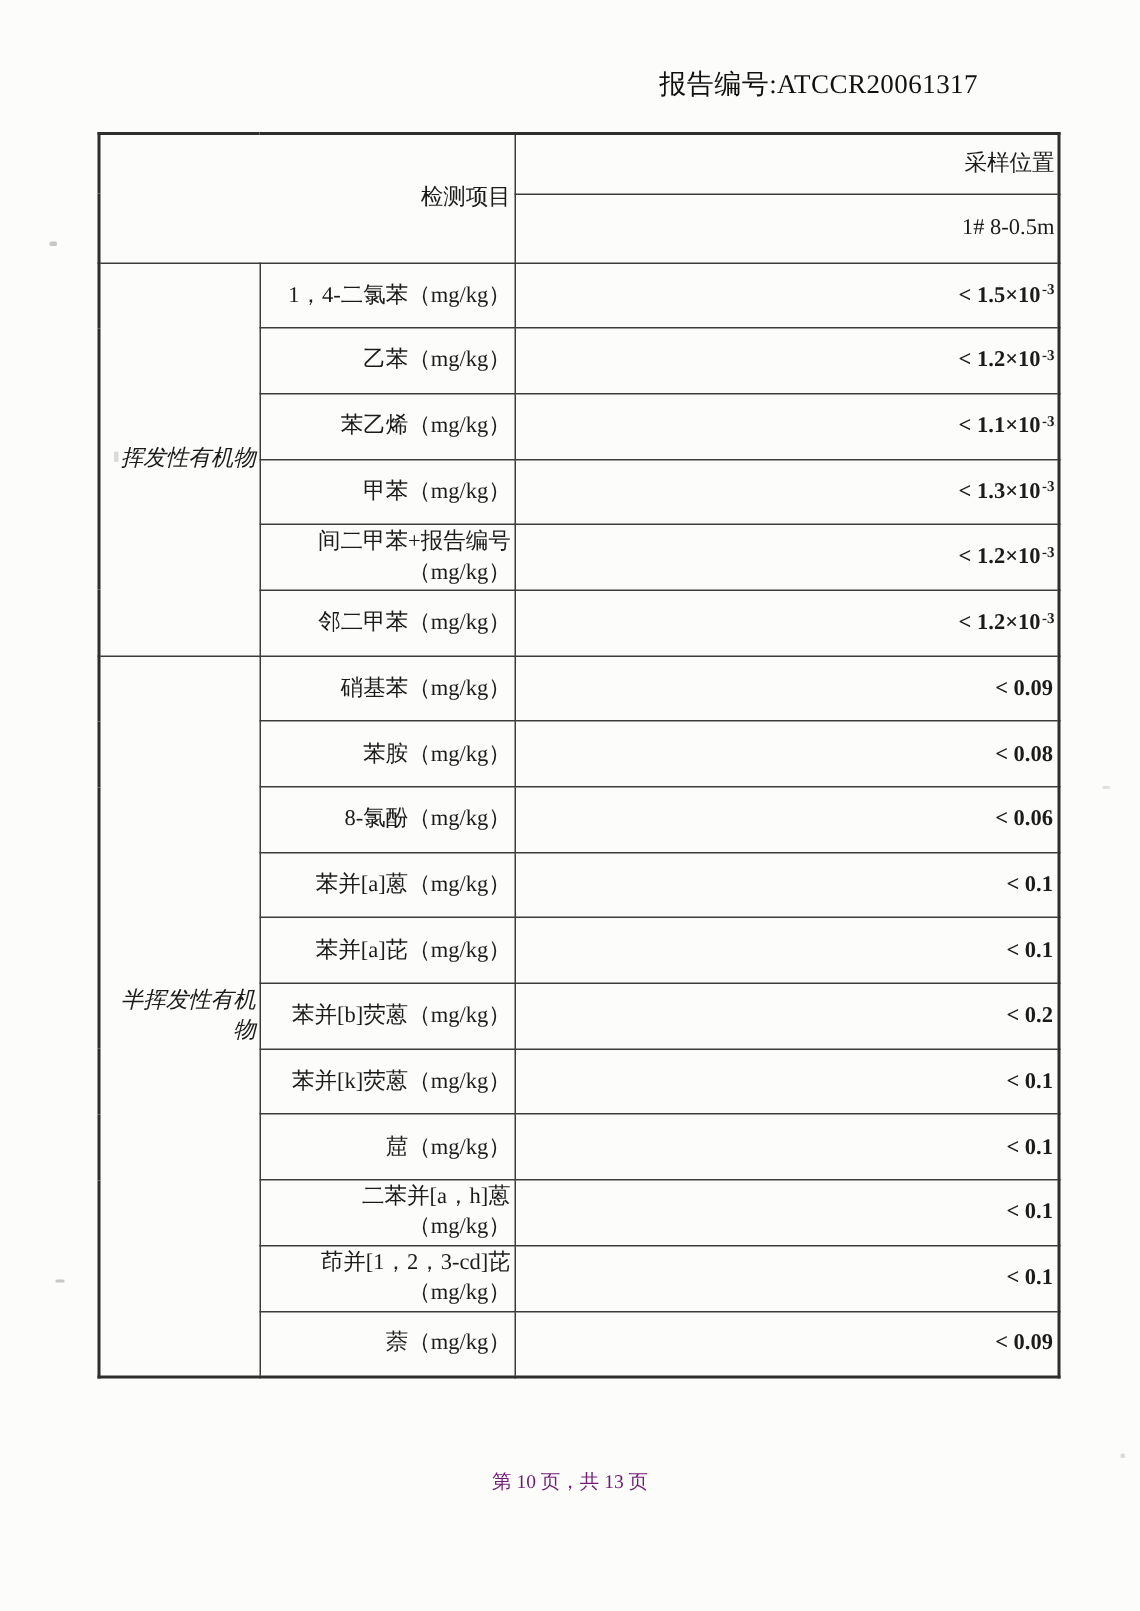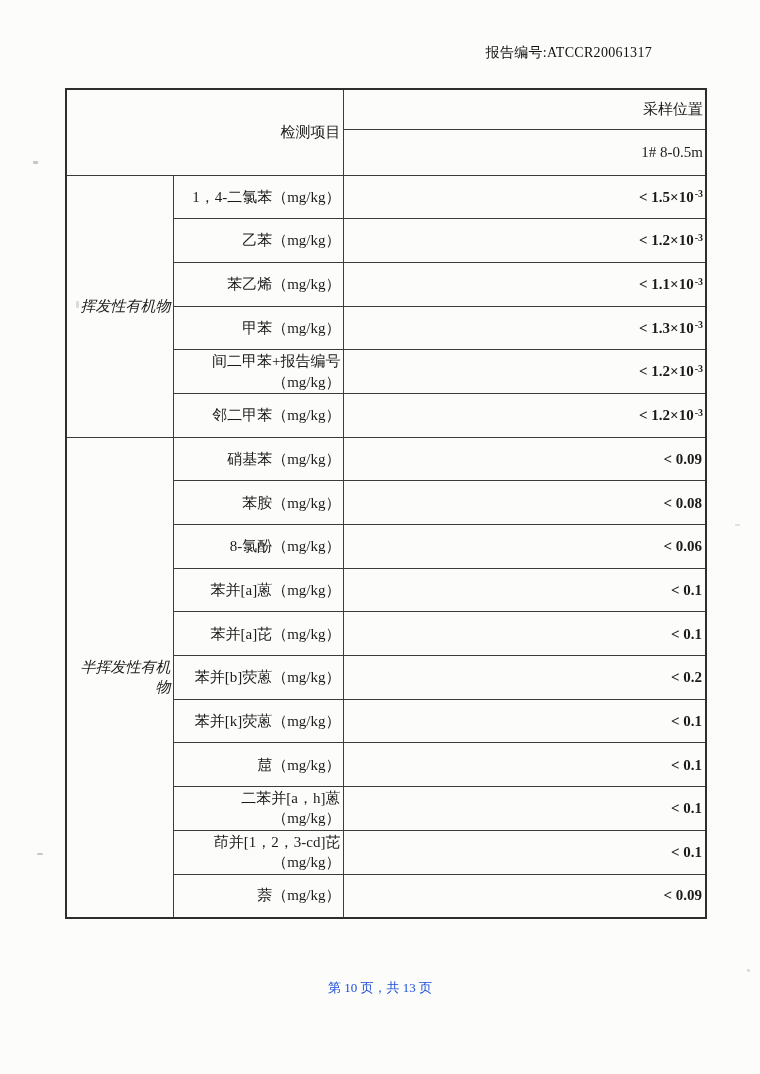--- a/index.html
+++ b/index.html
@@ -8,21 +8,21 @@
     background:#fcfcfb;
     position:relative;
     font-family:"Liberation Serif","DejaVu Serif",serif;
     color:#1b1b1b;
     overflow:hidden;
   }
   .report-no {
     position:absolute;
     top:44px; left:0; width:652px;
     text-align:right;
-    font-size:14px;
+    font-size:18px;
     letter-spacing:0.3px;
     color:#111;
   }
   .table-wrap { position:absolute; left:65px; top:88px; }
   table.results {
     border-collapse:collapse;
     table-layout:fixed;
     width:640px;
     border:2px solid #2e2e2e;
   }
@@ -45,21 +45,21 @@
     vertical-align:baseline;
     position:relative;
     top:-0.45em;
     margin-left:1px;
   }
   .footer {
     position:absolute;
     top:979px; left:0; width:760px;
     text-align:center;
     font-size:13px;
-    color:#1d4ed8;
+    color:#701a75;
   }
   .speck {
     position:absolute;
     background:#9a9a9a;
     opacity:0.55;
     border-radius:1px;
   }
   .speck-1 { left:33px; top:161px; width:5px; height:3px; }
   .speck-2 { left:76px; top:301px; width:3px; height:7px; opacity:0.35; }
   .speck-3 { left:37px; top:853px; width:6px; height:2px; }

